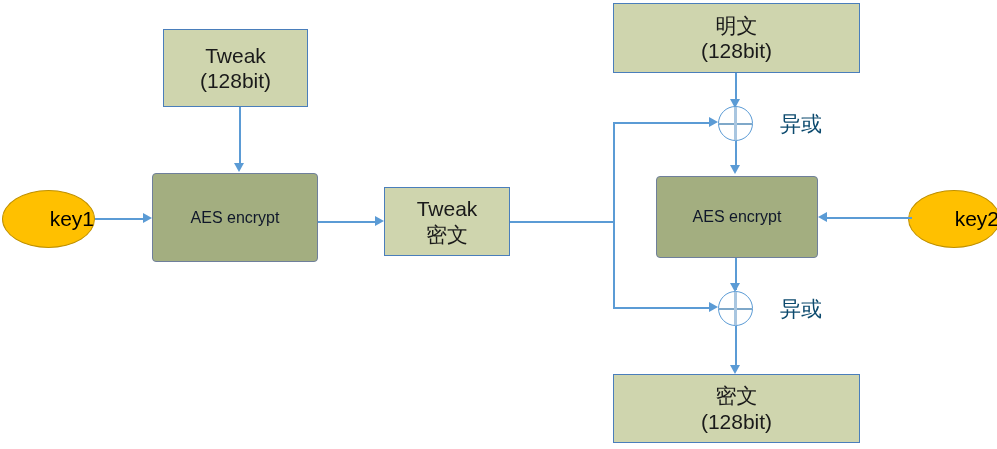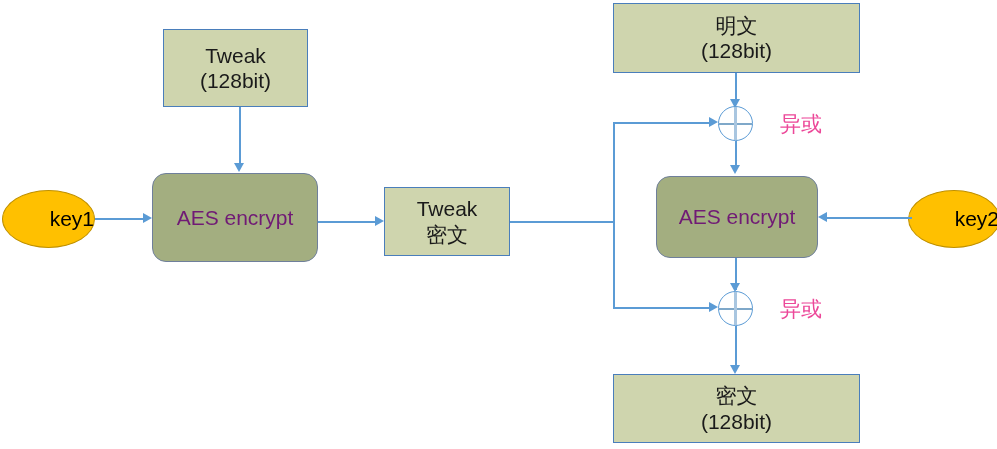--- a/index.html
+++ b/index.html
@@ -30,23 +30,23 @@
   .data-box {
     background: #CFD5AE;
     border: 1px solid #4A7EBB;
     color: #1a1a1a;
     font-size: 21px;
   }
 
   .proc-box {
     background: #A3AE80;
     border: 1px solid #6F7F9B;
-    border-radius: 14px;
-    color: #701a75;
-    font-size: 21px;
+    border-radius: 4px;
+    color: #0f172a;
+    font-size: 16px;
   }
 
   .key-ellipse {
     background: #FFC000;
     border: 1px solid #BF9000;
     border-radius: 50%;
     color: #000000;
     font-size: 21px;
     justify-content: flex-end;
   }
@@ -73,21 +73,21 @@
     top: 0; bottom: 0;
     left: 50%;
     width: 3px;
     margin-left: -1.5px;
     background: #A9C6E0;
   }
 
   .label-text {
     position: absolute;
     font-size: 21px;
-    color: #ec4899;
+    color: #0c4a6e;
     white-space: nowrap;
   }
 
   
   .conn {
     position: absolute;
     background: #5B9BD5;
   }
   .conn.h { height: 1.6px; }
   .conn.v { width: 1.6px; }

